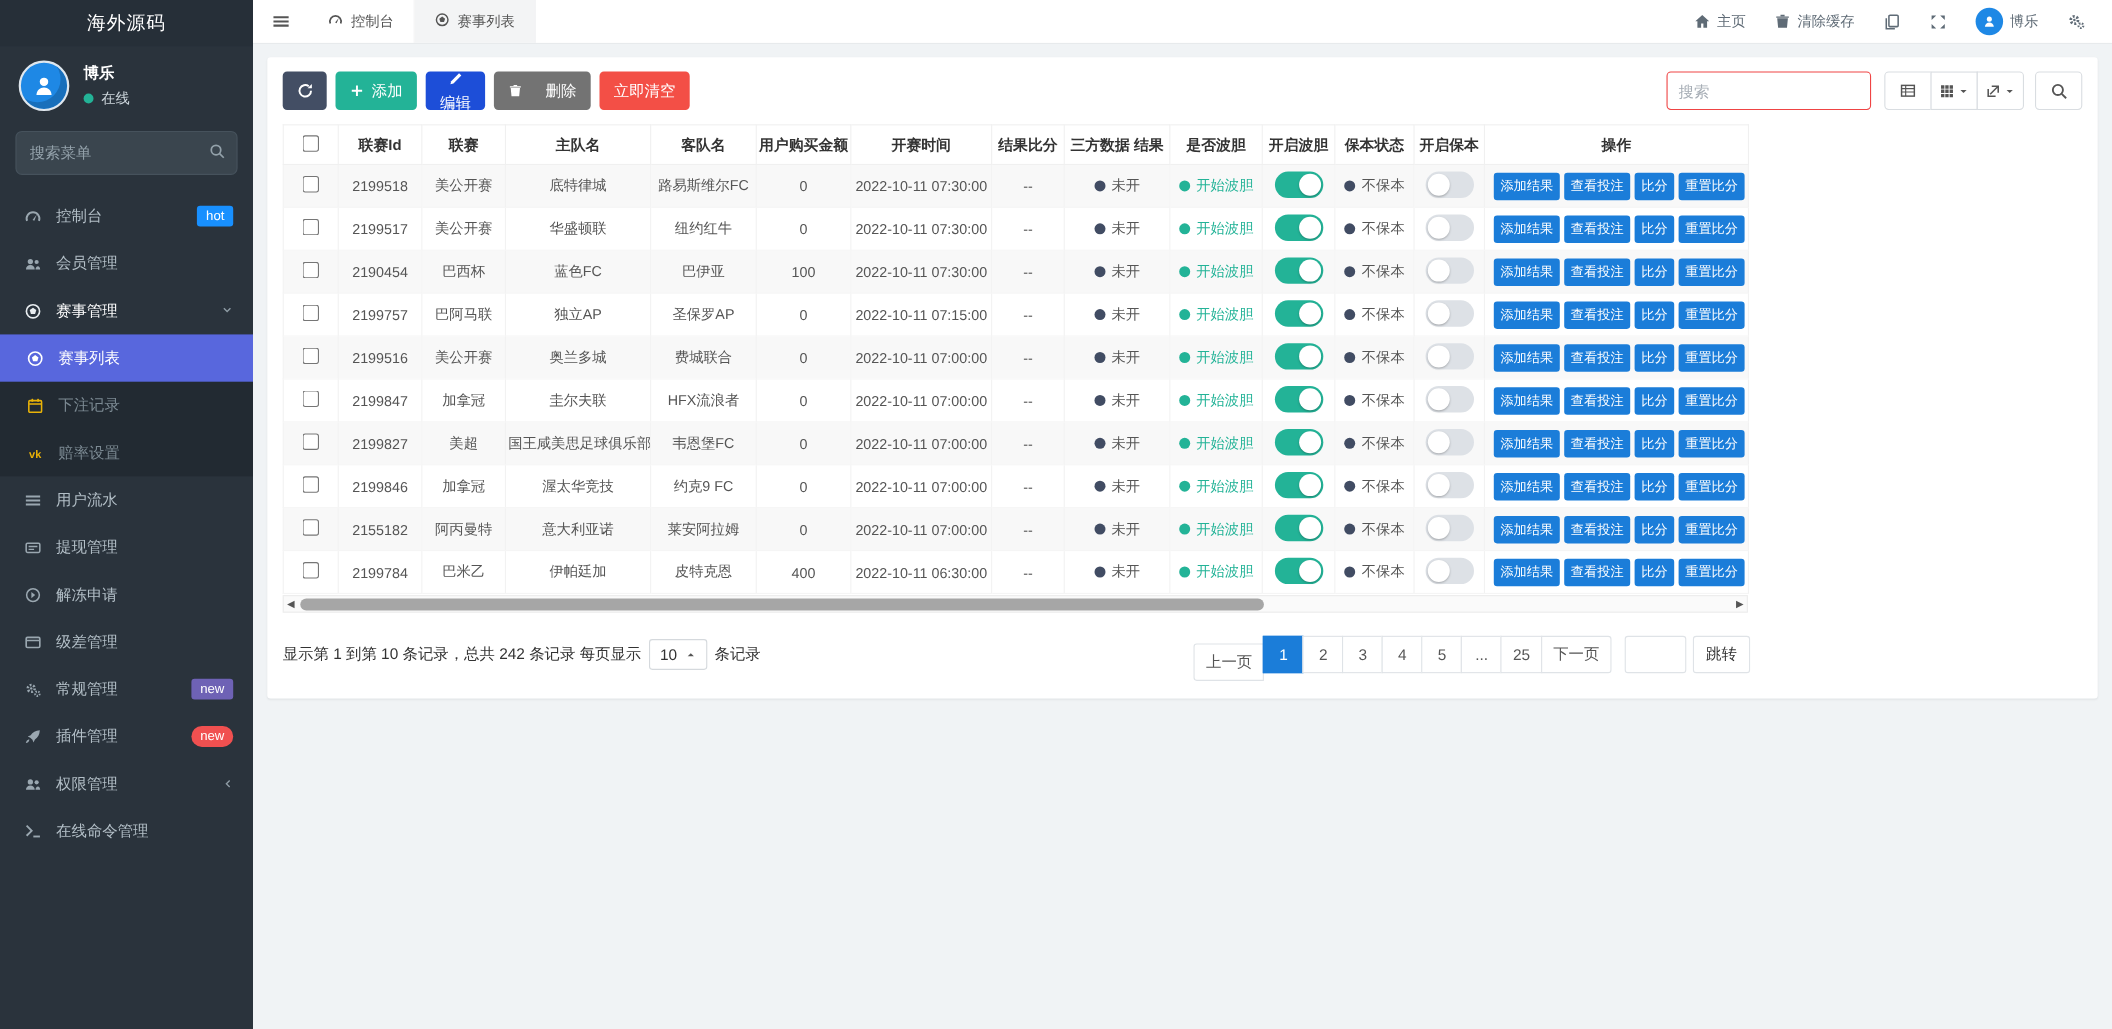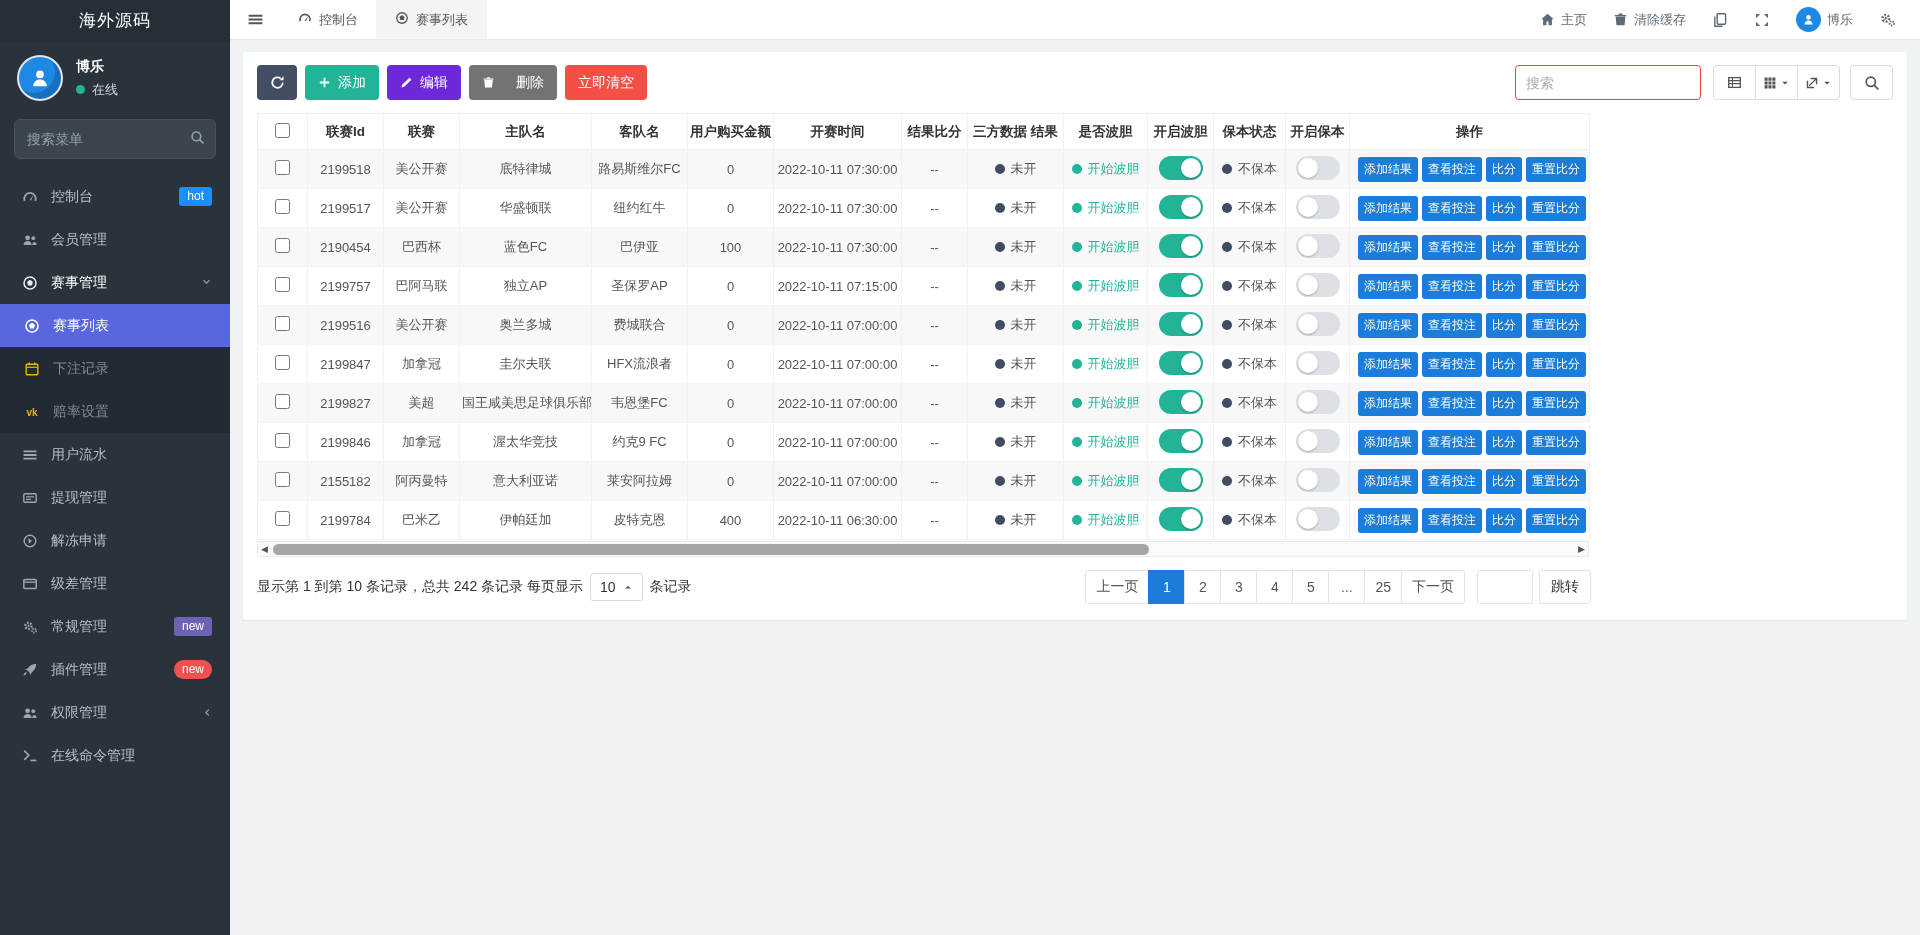--- a/index.html
+++ b/index.html
@@ -82,21 +82,21 @@
   .content { padding: 12px 13px; }
   .card { background: #fff; border-radius: 3px; box-shadow: 0 1px 2px rgba(0,0,0,.06); min-height: 545px; padding-bottom: 10px; }
   .toolbar { display: flex; align-items: center; padding: 13px 14px 13px; }
   .btn {
     height: 35px; border: none; border-radius: 4px; color: #fff; font-size: 14px;
     padding: 0 13px; margin-right: 8px; display: inline-flex; align-items: center; gap: 7px;
     cursor: pointer; font-family: inherit;
   }
   .btn-refresh { background: #434e64; width: 40px; justify-content: center; padding: 0; }
   .btn-add { background: #23b397; }
-  .btn-edit { background: #6d28d9; }
+  .btn-edit { background: #1d4ed8; flex-direction: column; }
   .btn-del { background: #737373; gap: 21px; }
   .btn-clear { background: #f34f46; }
   .toolbar-right { margin-left: auto; display: flex; align-items: center; }
   .tb-search {
     width: 186px; height: 35px; border: 1px solid #ef4444; border-radius: 4px;
     padding: 0 10px; font-size: 14px; color: #555; outline: none; font-family: inherit;
   }
   .tb-search::placeholder { color: #a6adb5; }
   .btn-group { display: flex; margin-left: 12px; }
   .gbtn {
@@ -165,21 +165,21 @@
     display: inline-flex; align-items: center; gap: 7px; border: 1px solid #d5d9dd; border-radius: 3px;
     padding: 5px 9px; margin: 0 7px; cursor: pointer; color: #333; background: #fff;
   }
   .psize .caret { color: #555; }
   .pages { display: flex; margin-left: auto; align-items: center; }
   .pbtn {
     min-width: 37px; height: 34px; border: 1px solid #dfe3e7; background: #fff; color: #555;
     display: flex; align-items: center; justify-content: center; font-size: 14px; cursor: pointer;
     margin-left: -1px; padding: 0 10px;
   }
-  .pbtn:first-child { margin-left: 0; border-radius: 3px 0 0 3px; }
+  .pbtn:first-child { margin-left: 0; border-radius: 3px 0 0 3px; margin-top: 15px; }
   .pbtn.lastp { border-radius: 0 3px 3px 0; text-align: center; }
   .pbtn.active { background: #1b7dd9; border-color: #1b7dd9; color: #fff; }
   .jumpin { width: 56px; height: 34px; border: 1px solid #dfe3e7; border-radius: 3px; margin-left: 12px; outline: none; padding: 0 6px; font-family: inherit; }
   .jumpbtn { height: 34px; border: 1px solid #dfe3e7; background: #fff; border-radius: 3px; color: #333; font-size: 14px; padding: 0 11px; margin-left: 6px; cursor: pointer; font-family: inherit; }
 </style>
 </head>
 <body>
 
 <aside class="sidebar">
   <div class="brand">海外源码</div>

